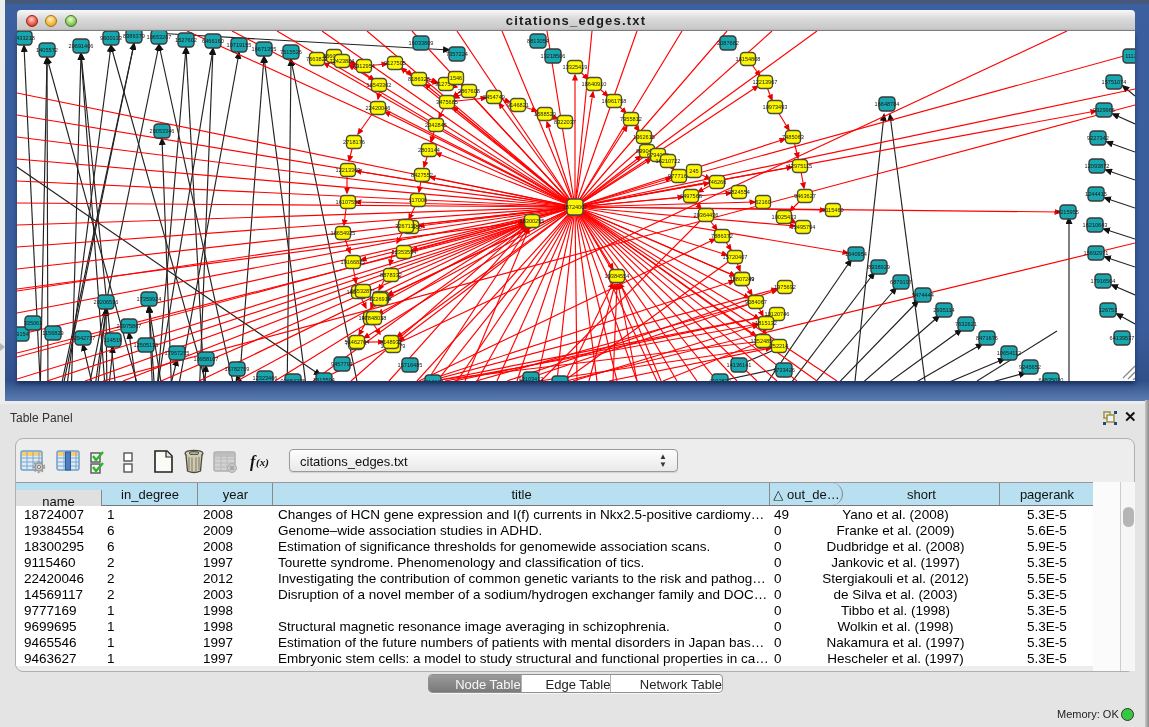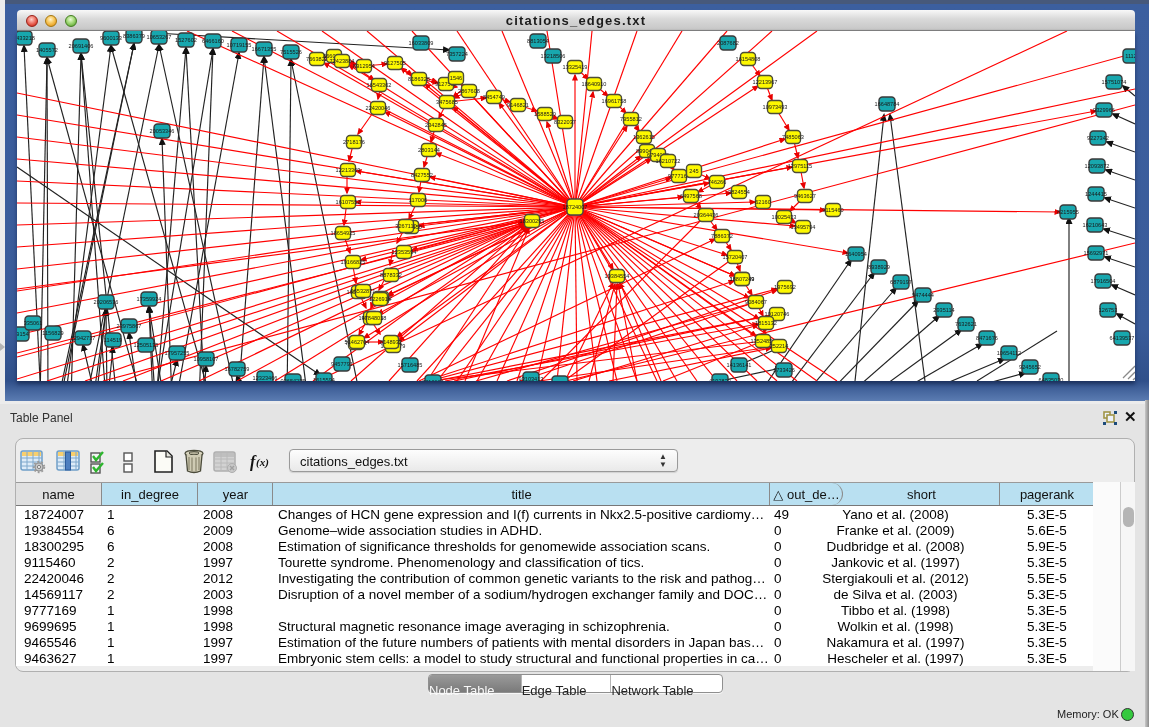--- a/index.html
+++ b/index.html
@@ -28,21 +28,21 @@
 .row { position:absolute; left:16px; width:1103px; height:16px; font-size:13.5px; color:#000; background:#fff; }
 .row span { position:absolute; top:1px; white-space:nowrap; overflow:hidden; text-overflow:ellipsis; }
 .c0 { left:8px; width:80px; } .c1 { left:91px; width:90px; } .c2 { left:187px; width:70px; }
 .c3 { left:262px; width:492px; } .c4 { left:758px; width:66px; }
 .c5 { left:777px; width:153px; text-align:center;margin-left:26px; } .c6 { left:988px; width:90px;margin-left:23px; }
 #corner { position:absolute; left:1093px; top:482px; width:42px; height:189px; background:#fbfbfb; }
 #sbar { position:absolute; left:1120px; top:482px; width:15px; height:189px; background:#f6f6f6; border-left:1px solid #ccc; }
 #sthumb { position:absolute; left:2px; top:25px; width:11px; height:20px; background:#b5b5b5; border-radius:6px; }
 #tabs { position:absolute; left:428px; top:674px; width:295px; height:19px; border:1px solid #8f8f8f;
   border-radius:4px; background:#fff; font-size:13px; display:flex; box-shadow:0 1px 0 rgba(255,255,255,0.7); }
-.tab { height:100%; text-align:left; padding-top:8px; color:#222; }
+.tab { height:100%; text-align:right; padding-top:2px; color:#222; }
 #tab1 { width:92px; background:linear-gradient(#9a9a9a,#7a7a7a); color:#f8f8f8; border-radius:3px 0 0 3px; }
 #tab2 { width:91px; border-left:1px solid #b5b5b5; border-right:1px solid #b5b5b5; }
 #tab3 { width:111px; }
 #memory { position:absolute; left:1057px; top:708px; font-size:11px; color:#222; }
 #memdot { position:absolute; left:1121px; top:708px; width:13px; height:13px; border-radius:50%; background:#35c93f; border:1.5px solid #333; }
 #redge { position:absolute; left:1145px; top:400px; width:4px; height:327px; background:linear-gradient(90deg,#c8c8c8,#8b8b8b); }
 #lmark { position:absolute; left:0px; top:343px; width:0; height:0; border-top:4px solid transparent; border-bottom:4px solid transparent; border-left:5px solid #b5b5b5; }
 </style></head><body>
 <div id="win">
   <div id="titlebar">
@@ -666,21 +666,21 @@
     <path d="M18 16 L22 20 M22 16 L18 20" stroke="#888" stroke-width="1.4"></path>
   </g>
   <text x="232" y="19" font-size="16" font-style="italic" font-weight="bold" font-family="Liberation Serif,serif" fill="#111">f</text>
   <text x="238" y="18" font-size="11" font-style="italic" font-weight="bold" font-family="Liberation Serif,serif" fill="#111">(x)</text>
 </svg>
 <div id="dropdown">
     <span>citations_edges.txt</span>
     <div id="ddarrows">▲<br>▼</div>
   </div>
 <div id="thead">
-  <span class="th" style="left:0;width:86px;background:#e0e0e0;">name</span>
+  <span class="th" style="left:0;width:86px;background:#e0e0e0;margin-top:7px;">name</span>
   <span class="th" style="left:87px;width:95px;">in_degree</span>
   <span class="th" style="left:183px;width:74px;">year</span>
   <span class="th" style="left:258px;width:496px;">title</span>
   <span class="th" style="left:755px;width:72px;border-radius:11px;">△ out_de…</span>
   <span class="th" style="left:828px;width:156px;">short</span>
   <span class="th" style="left:985px;width:92px;border-right:none;">pagerank</span>
 </div>
 <div class="row" style="top:506px">
 <span class="c0">18724007</span>
     <span class="c1">1</span>

